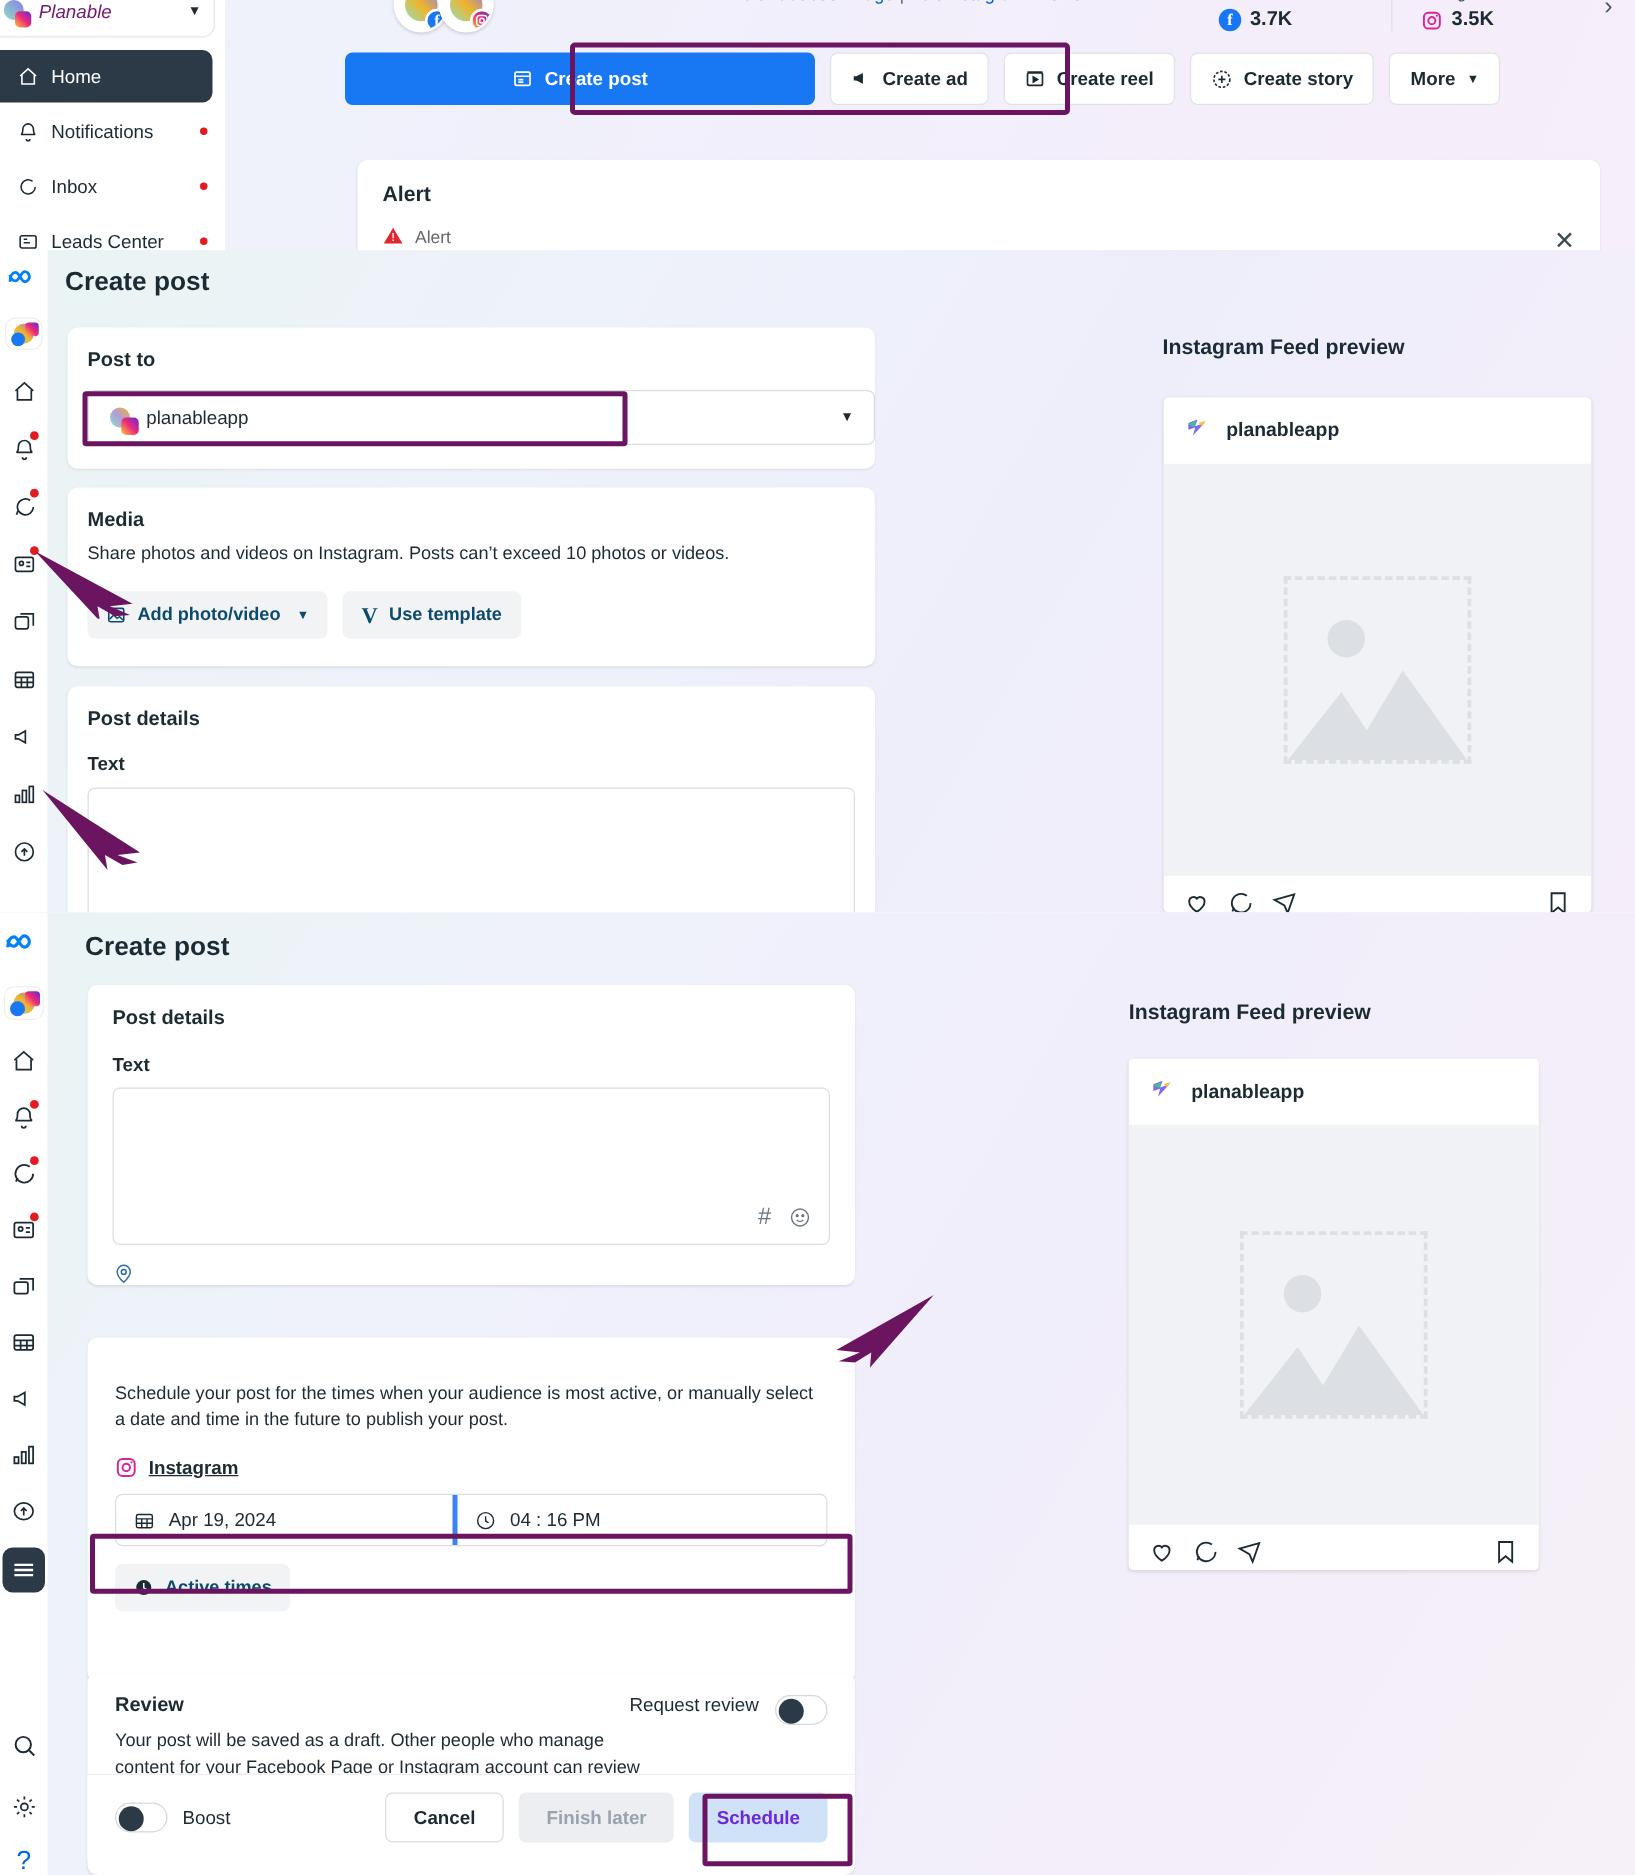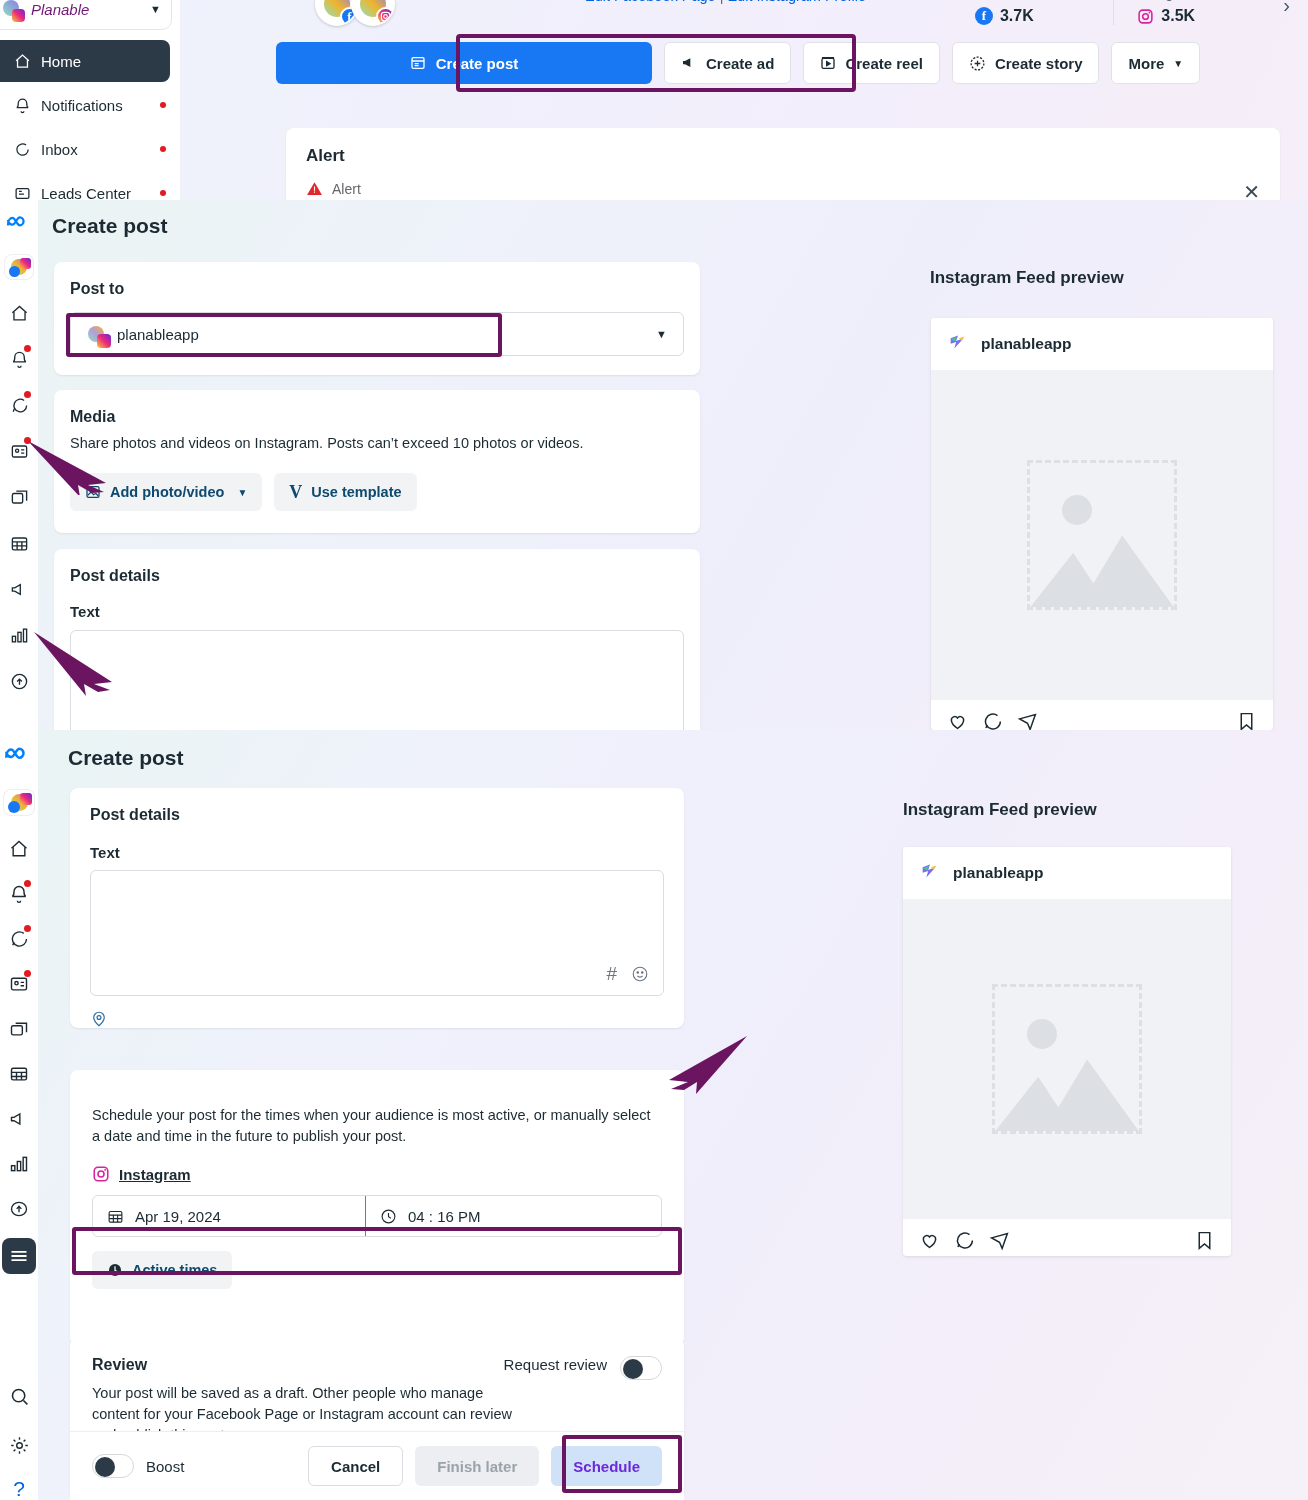--- a/index.html
+++ b/index.html
@@ -177,21 +177,21 @@
 
   .toggle { width: 42px; height: 24px; border-radius: 12px; position: relative; display: inline-block; }
   .toggle .knob { position: absolute; top: 2px; width: 20px; height: 20px; border-radius: 50%; }
   .toggle.on { background: #b7d4f5; }
   .toggle.on .knob { right: 2px; background: #1877f2; }
   .toggle.off { background: #fff; border: 1px solid #d4d8dc; }
   .toggle.off .knob { left: 2px; background: #2c3a47; }
 
   .dt-row { display: flex; height: 42px; border: 1px solid #d9dde1; border-radius: 6px; background: #fff; overflow: hidden; }
   .dt-cell { display: flex; align-items: center; gap: 11px; padding: 0 14px; font-size: 15px; color: #1c2b33; }
-  .dt-cell.left { flex: 1; border-right: 1px solid #3b82f6; }
+  .dt-cell.left { flex: 1; border-right: 4px solid #3b82f6; }
   .dt-cell.right { width: 295px; }
 
   .footer-bar {
     display: flex; align-items: center; gap: 12px; padding: 14px 22px;
     background: #fff; border-top: 1px solid #eceef0;
   }
   .fbtn { height: 40px; border-radius: 6px; border: none; padding: 0 22px; font-size: 15px; font-weight: bold; }
   .fbtn.cancel { background: #fff; border: 1px solid #d9dde1; color: #1c2b33; }
   .fbtn.later { background: #eceef1; color: #9aa2ab; }
   .fbtn.sched { background: #cfe2f7; color: #6d28d9; }
@@ -422,21 +422,21 @@
           <svg width="19" height="19" viewBox="0 0 24 24" fill="none" stroke="currentColor" stroke-width="1.7">
             <circle cx="12" cy="12" r="9"></circle>
             <path d="M12 16V9M9 12l3-3 3 3"></path>
           </svg>
         </div>
     </div>
 
     <div style="position:absolute;left:52px;top:14px;" class="dlg-title">Create post</div>
 
     <div class="card" style="position:absolute;left:54px;top:62px;width:646px;height:113px;">
-      <div style="padding:18px 16px 0 16px;">
+      <div style="padding:18px 0 0 16px;">
         <div class="card-h">Post to</div>
         <div class="select-box" style="margin-top:14px;">
           <span class="ig-chip">
             <span class="ig-av">
               <span style="width:16px;height:16px;border-radius:50%;background:linear-gradient(45deg,#8fe0c0,#b39ddb,#f0b429);display:block;"></span>
               <span class="mini-ig"></span>
             </span>
             <span class="acct-label">planableapp</span>
           </span>
           <span class="caret" style="font-size:11px;color:#1c2b33;">▼</span>
@@ -687,21 +687,21 @@
           <div style="flex:1;">
             <div class="card-h">Review</div>
           </div>
           <div style="font-size:15px;color:#1c2b33;margin-right:13px;">Request review</div>
           <span class="toggle off">
               <span class="knob"></span>
             </span>
         </div>
         <div class="sub" style="margin-top:3px;width:420px;">Your post will be saved as a draft. Other people who manage content for your Facebook Page or Instagram account can review and publish this post.</div>
       </div>
-      <div class="footer-bar" style="position:absolute;left:0;bottom:0;width:614px;">
+      <div class="footer-bar" style="position:absolute;left:0;bottom:12px;width:614px;">
         <span class="toggle off">
             <span class="knob"></span>
           </span>
         <span style="font-size:15px;color:#1c2b33;">Boost</span>
         <span style="flex:1;"></span>
         <button class="fbtn cancel">Cancel</button>
         <button class="fbtn later">Finish later</button>
         <button class="fbtn sched">Schedule</button>
       </div>
     </div>

